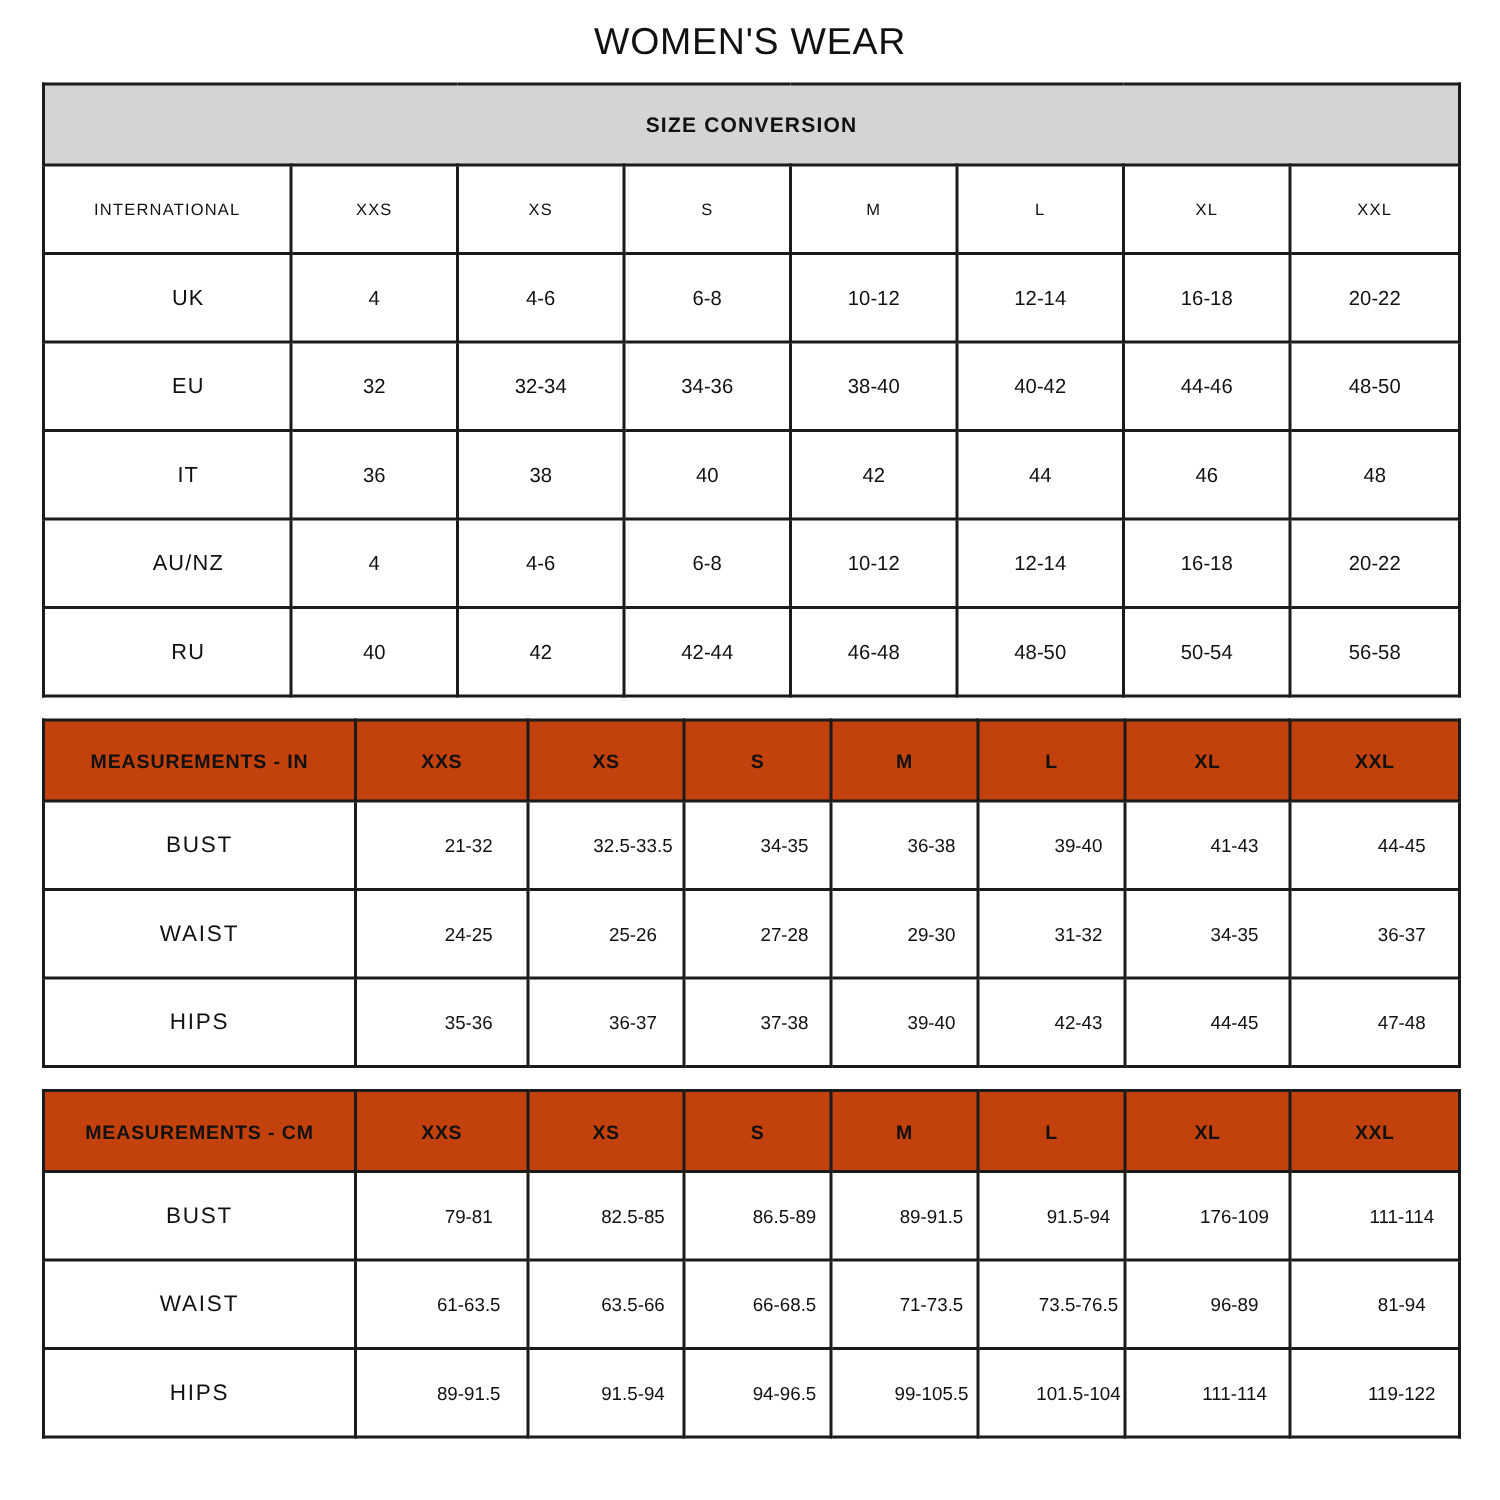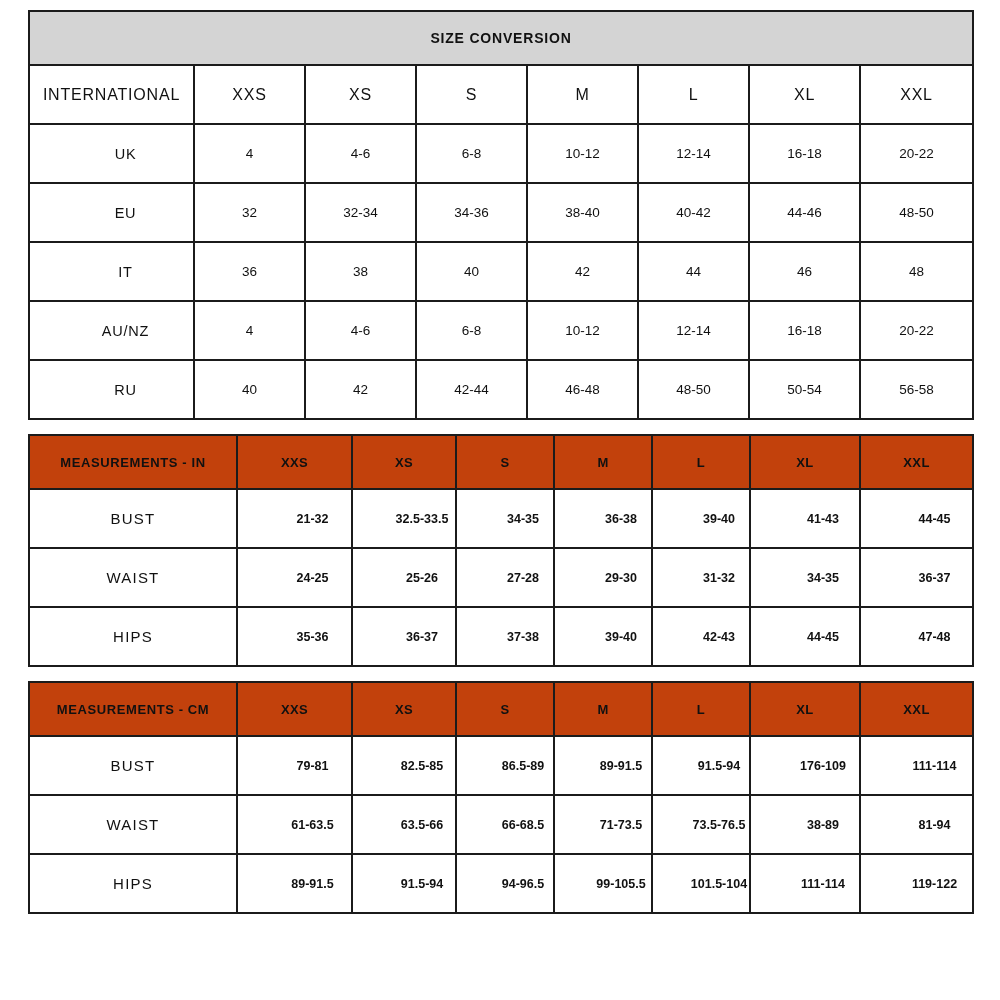--- a/index.html
+++ b/index.html
@@ -85,44 +85,45 @@
     height: 57px;
     margin-top: 32px;
   }
   .meas tbody td.rowname {
     font-size: 15px;
     font-weight: 400;
     letter-spacing: 1.2px;
   }
   .meas tbody td.val {
     font-size: 12.5px;
-    font-weight: 700;
+    font-weight: 400;
     padding-left: 36px;
   }
   .conv tbody td.rowlabel {
     font-size: 14.5px;
     font-weight: 400;
     letter-spacing: 0.8px;
   }
   .conv tbody td.val {
     font-size: 13.5px;
     font-weight: 400;
   }
   .conv .hdr td {
     font-weight: 400;
-    font-size: 16px;
+    font-size: 11px;
     letter-spacing: 0.8px;
     margin-top: 42px;
   }
 </style>
 </head>
 <body>
 
 <div class="page">
 
+  <h1 class="title">WOMEN'S WEAR</h1>
 
   <table class="block conv">
     <colgroup>
       <col style="width:165px">
       <col style="width:111px">
       <col style="width:111px">
       <col style="width:111px">
       <col style="width:111px">
       <col style="width:111px">
       <col style="width:111px">
@@ -292,21 +293,21 @@
         <td class="val">176-109</td>
         <td class="val">111-114</td>
       </tr>
       <tr>
         <td class="rowname">WAIST</td>
         <td class="val">61-63.5</td>
         <td class="val">63.5-66</td>
         <td class="val">66-68.5</td>
         <td class="val">71-73.5</td>
         <td class="val">73.5-76.5</td>
-        <td class="val">38-89</td>
+        <td class="val">96-89</td>
         <td class="val">81-94</td>
       </tr>
       <tr>
         <td class="rowname">HIPS</td>
         <td class="val">89-91.5</td>
         <td class="val">91.5-94</td>
         <td class="val">94-96.5</td>
         <td class="val">99-105.5</td>
         <td class="val">101.5-104</td>
         <td class="val">111-114</td>

